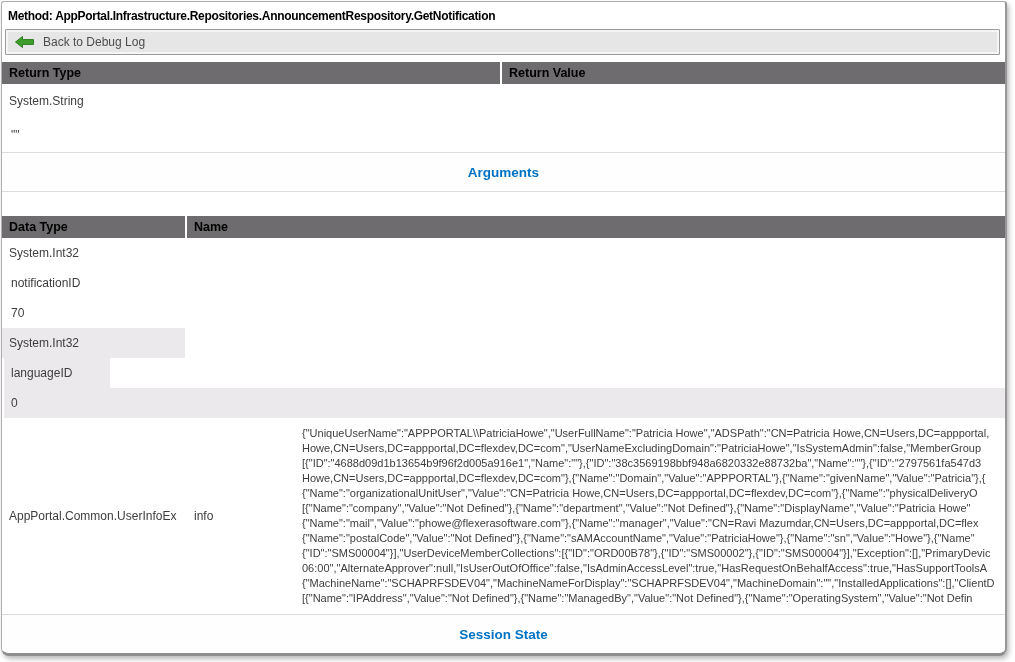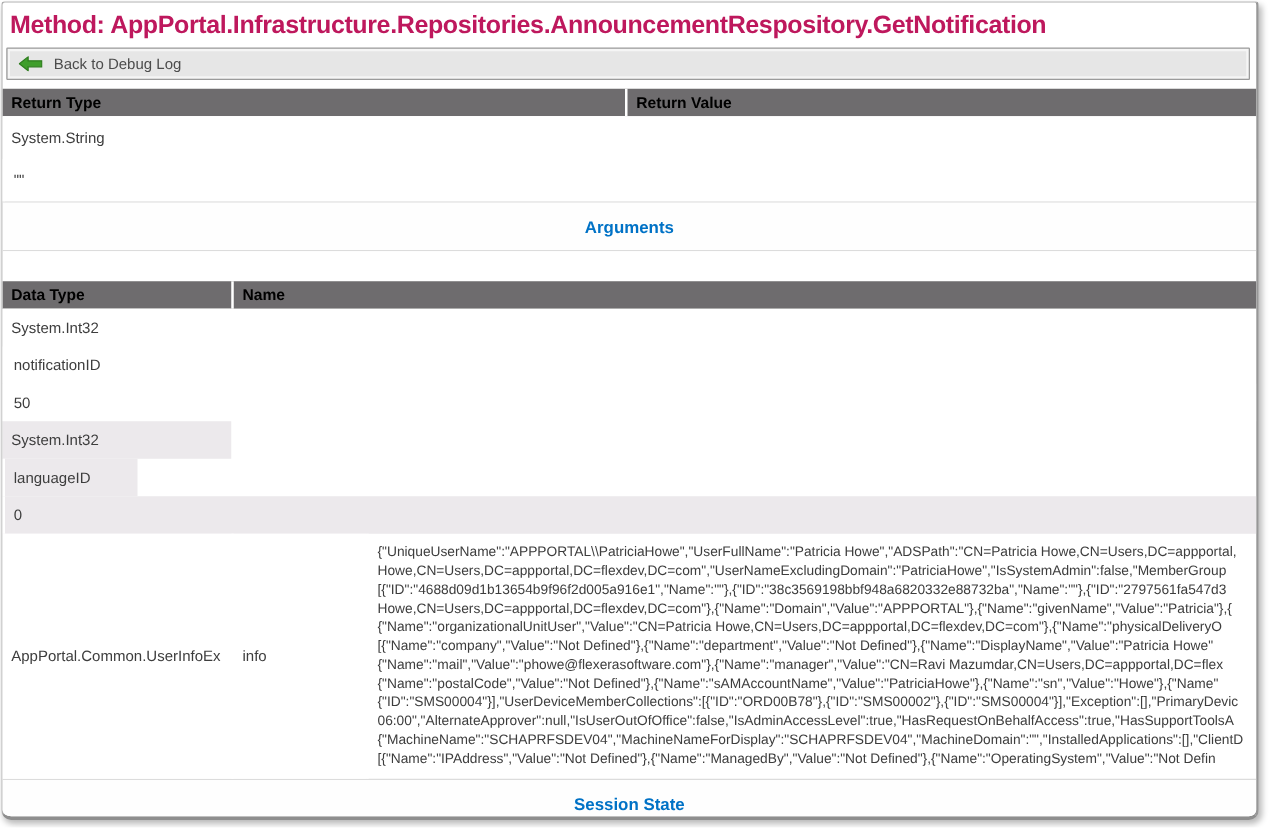--- a/index.html
+++ b/index.html
@@ -14,21 +14,21 @@
     width:1003px; height:651px;
     background:#fff;
     border:1px solid #aeaeae;
     border-right:2px solid #979797;
     border-bottom:3px solid #8e8e8e;
     border-radius:3px 3px 8px 8px;
     box-shadow:2px 3px 5px rgba(0,0,0,.28);
     overflow:hidden;
   }
   .page-title {
-    color:#be185d; font-weight:bold; font-size:20px;
+    color:#000000; font-weight:bold; font-size:12px;
     padding:7px 6px 6px 6px;
     white-space:nowrap; overflow:hidden; letter-spacing:-0.3px;
   }
   .back-bar {
     margin:0 5px 7px 3px; height:24px;
     background:#e6e6e6;
     border:1px solid #9b9b9b; border-radius:1px;
     box-shadow:inset 0 0 0 2px #f5f5f5;
     display:flex; align-items:center; gap:9px;
     padding:0 9px; cursor:pointer;
@@ -116,21 +116,21 @@
   <div class="gap24"></div>
 
   <div class="grid-header">
     <div class="hcell w-a1">Data Type</div>
     <div class="hcell w-a2">Name</div>
   </div>
 
   <div class="row">
     <div class="dcell w-a1">System.Int32</div>
     <div class="dcell w-a2">notificationID</div>
-    <div class="dcell dfill">50</div>
+    <div class="dcell dfill">70</div>
   </div>
 
   <div class="row alt">
     <div class="dcell w-a1">System.Int32</div>
     <div class="dcell w-a2">languageID</div>
     <div class="dcell dfill">0</div>
   </div>
 
   <div class="info-row">
     <div class="dcell w-a1 mid">AppPortal.Common.UserInfoEx</div>

